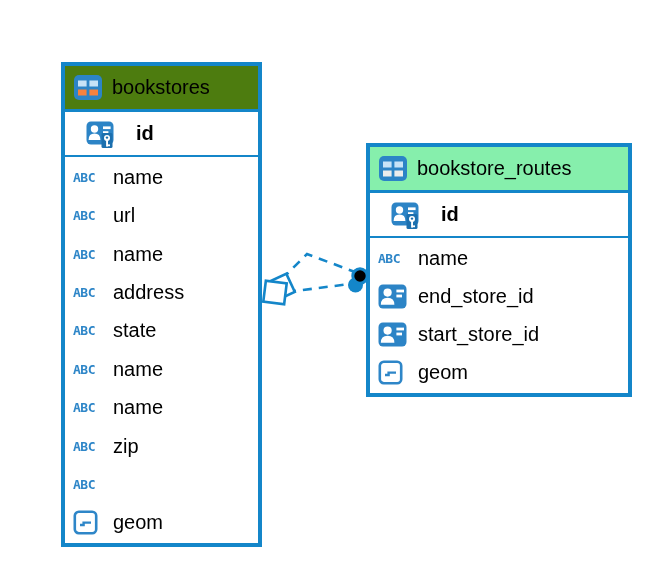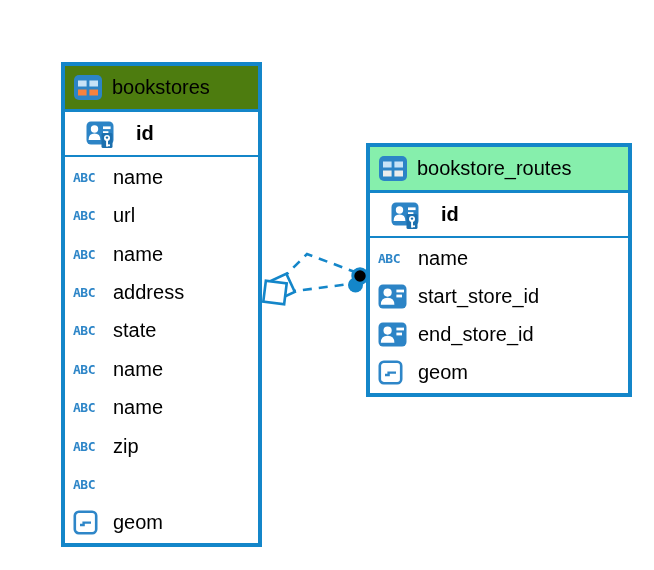--- a/index.html
+++ b/index.html
@@ -175,33 +175,33 @@
         <div class="col-row">
           <span class="cell-icon">
     <svg width="29" height="25" viewBox="0 0 29 25">
       <rect x="0.5" y="0.5" width="28" height="24" rx="4.5" fill="#2C84C6"></rect>
       <circle cx="9.6" cy="8.6" r="4.1" fill="#fff"></circle>
       <path d="M2.8 20.8 Q2.8 13.7 9.6 13.7 Q16.4 13.7 16.4 20.8 Z" fill="#fff"></path>
       <rect x="18.4" y="5.6" width="7.6" height="2.8" fill="#fff"></rect>
       <rect x="18.4" y="10.6" width="5.6" height="2.8" fill="#fff"></rect>
     </svg>
           </span>
-          <span>start_store_id</span>
+          <span>end_store_id</span>
         </div>
         <div class="col-row">
           <span class="cell-icon">
     <svg width="29" height="25" viewBox="0 0 29 25">
       <rect x="0.5" y="0.5" width="28" height="24" rx="4.5" fill="#2C84C6"></rect>
       <circle cx="9.6" cy="8.6" r="4.1" fill="#fff"></circle>
       <path d="M2.8 20.8 Q2.8 13.7 9.6 13.7 Q16.4 13.7 16.4 20.8 Z" fill="#fff"></path>
       <rect x="18.4" y="5.6" width="7.6" height="2.8" fill="#fff"></rect>
       <rect x="18.4" y="10.6" width="5.6" height="2.8" fill="#fff"></rect>
     </svg>
           </span>
-          <span>end_store_id</span>
+          <span>start_store_id</span>
         </div>
         <div class="col-row">
           <span class="cell-icon">
     <svg width="25" height="25" viewBox="0 0 25 25">
       <rect x="1.8" y="1.8" width="21.4" height="21.4" rx="4" fill="none" stroke="#2E86C8" stroke-width="2.6"></rect>
       <path d="M7 15 L10.6 15 L10.6 12.6 L18 12.6" fill="none" stroke="#2E86C8" stroke-width="2.4"></path>
     </svg>
           </span>
           <span>geom</span>
         </div>

